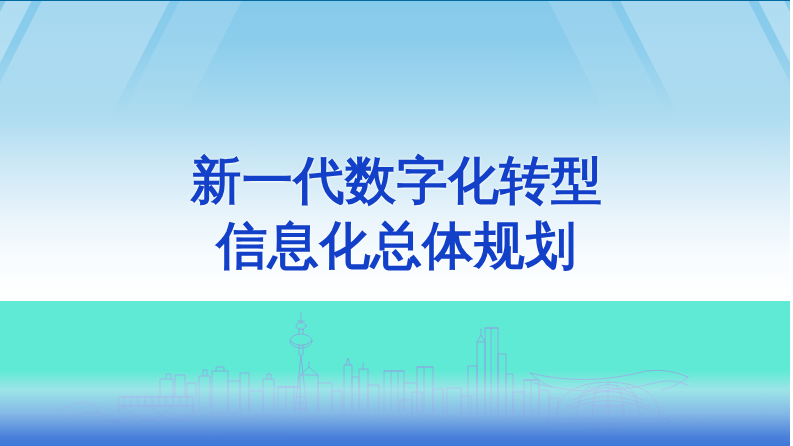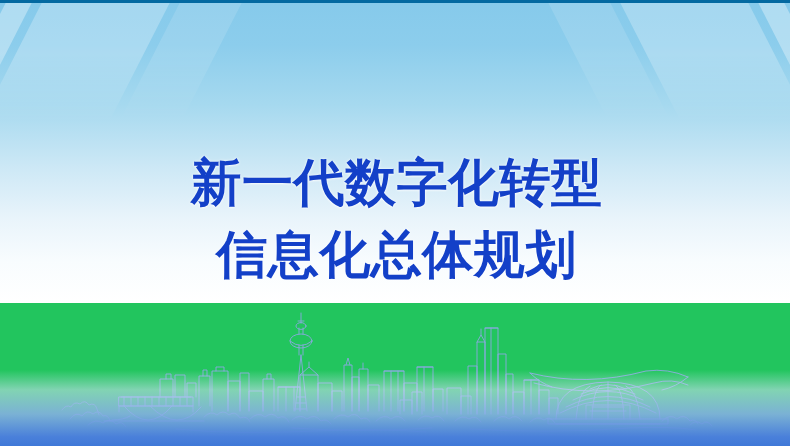--- a/index.html
+++ b/index.html
@@ -8,22 +8,22 @@
     font-family:"Liberation Sans", sans-serif;
     overflow:hidden;
     background:#ffffff;
   }
 
   #slide {
     position:relative;
     width:790px;
     height:446px;
     overflow:hidden;
-    background:#22c55e;
-    border-top:3px solid #0369a1;
+    background:#5eead4;
+    border-top:1px solid #0369a1;
   }
 
   
   .sky {
     position:absolute; left:0; top:0; width:793px; height:300px;
     background:linear-gradient(to bottom,
         #86caeb 0%,
         #8ccdec 14%,
         #a6d9ef 34%,
         #cfe9f6 56%,
@@ -90,21 +90,21 @@
   }
   .title-line {
     display:block;
     font-family:"Liberation Sans", sans-serif;
     font-size:51px;
     font-weight:bold;
     letter-spacing:0.5px;
     color:#1340c8;
     text-shadow:0 0 3px rgba(255,255,255,0.85), 0 1px 2px rgba(255,255,255,0.6);
   }
-  .title-line + .title-line { margin-top:17px; }
+  .title-line + .title-line { margin-top:10px; }
 </style>
 </head>
 <body>
 
 <div id="slide">
 
   <div class="sky"></div>
 
   <div class="streaks-left">
     <div class="streak sl-a"></div>

